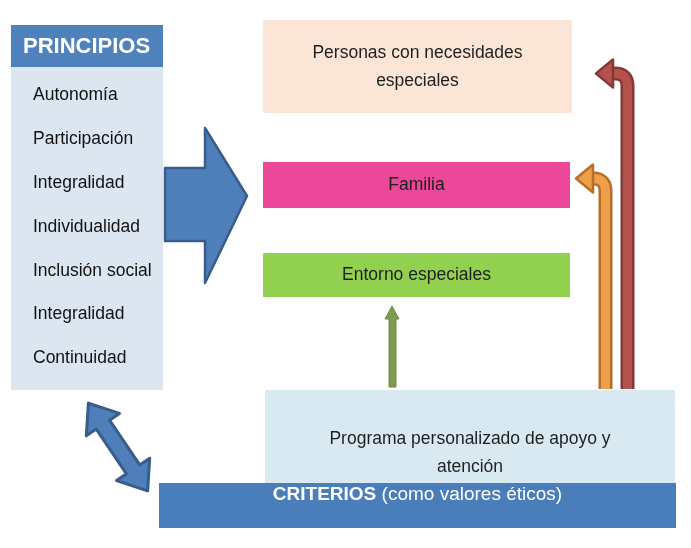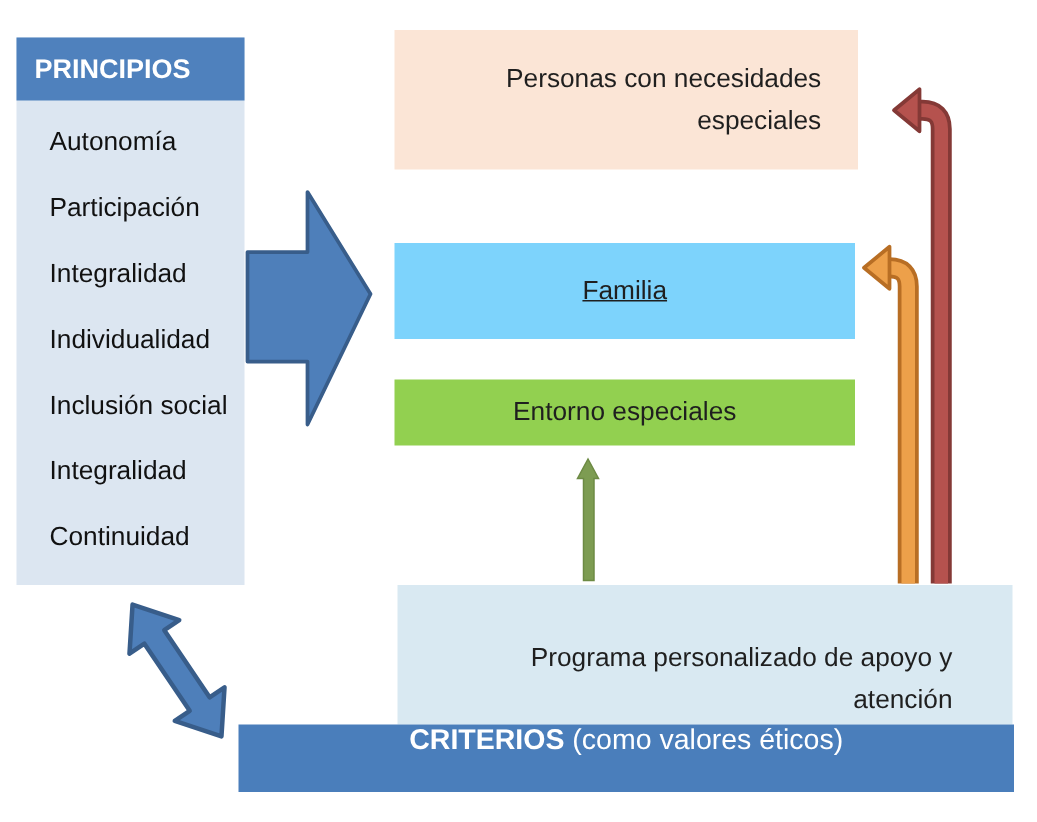--- a/index.html
+++ b/index.html
@@ -14,43 +14,43 @@
   .abs{position:absolute;}
 
   
   .panel{
     left:11px;top:25px;width:152px;height:365px;
     background:#DCE6F1;
   }
   .panel-header{
     left:11px;top:25px;width:152px;height:42px;
     background:#4F81BD;
-    color:#ffffff;font-weight:bold;font-size:18px;
+    color:#ffffff;font-weight:bold;font-size:22px;
     display:flex;align-items:center;
     padding-left:12px;box-sizing:border-box;
   }
   .panel-list{
     left:11px;top:67px;width:152px;height:323px;
     display:flex;flex-direction:column;justify-content:space-around;
     box-sizing:border-box;padding:6px 0 10px 10px;
   }
   .panel-item{
     font-size:17.5px;color:#111111;
     padding-left:12px;line-height:1;
   }
 
   
   .box{
     display:flex;align-items:center;justify-content:center;
-    text-align:right;font-size:17.5px;line-height:1.55;
+    text-align:center;font-size:17.5px;line-height:1.55;
     box-sizing:border-box;
   }
   .box-personas{left:263px;top:20px;width:309px;height:93px;background:#FBE5D6;}
   .box-personas .txt{max-width:260px;}
-  .box-familia {left:263px;top:162px;width:307px;height:64px;background:#7dd3fc;text-decoration:underline;}
+  .box-familia {left:263px;top:162px;width:307px;height:46px;background:#ec4899;}
   .box-entorno {left:263px;top:253px;width:307px;height:44px;background:#92D050;}
   .box-programa{left:265px;top:390px;width:410px;height:93px;background:#D9E9F2;}
   .box-programa .txt{max-width:330px;margin-top:32px;}
 
   
   .criterios{
     left:159px;top:483px;width:517px;height:45px;
     background:#4A7EBB;color:#ffffff;
     display:flex;align-items:flex-start;justify-content:center;
     font-size:19px;

